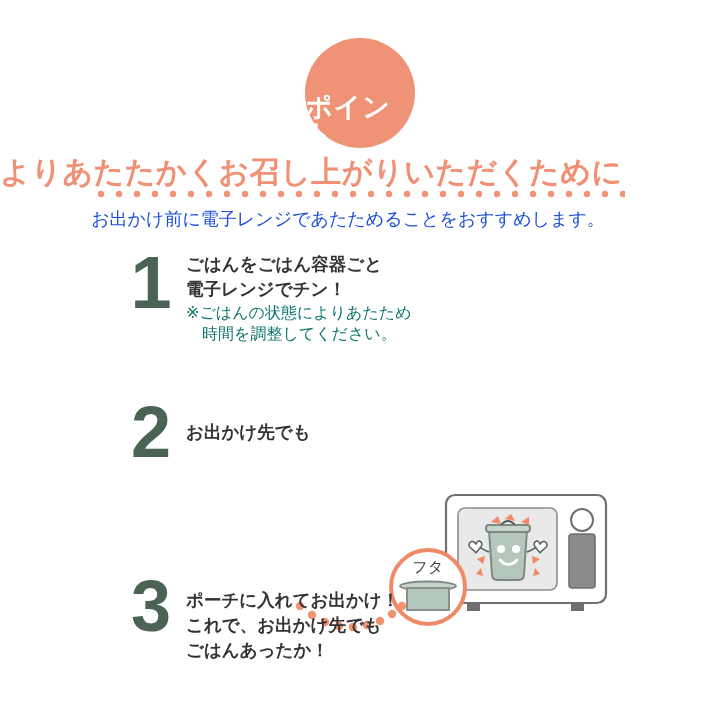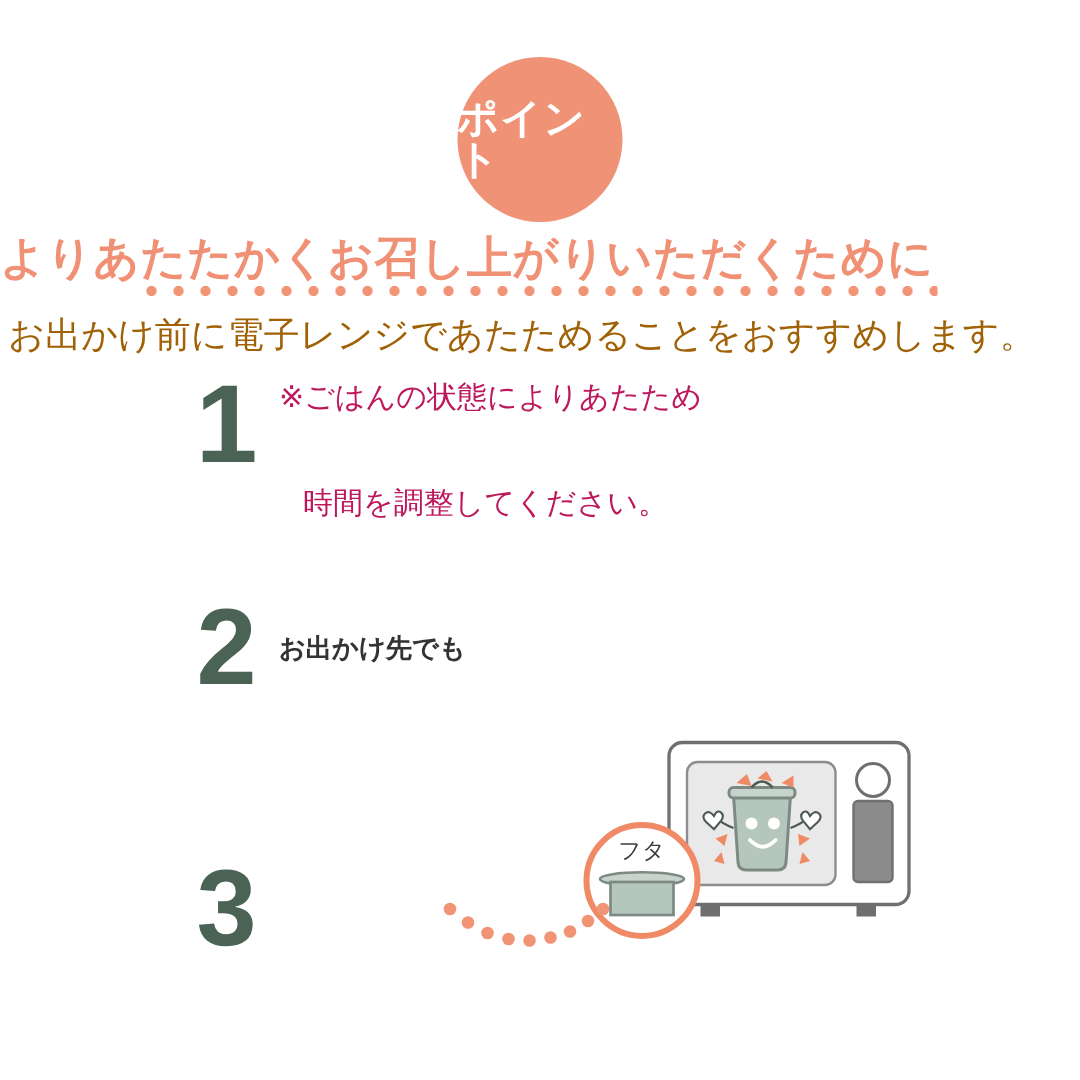--- a/index.html
+++ b/index.html
@@ -26,21 +26,21 @@
   
   .point-badge {
     position: absolute;
     left: 305px;
     top: 38px;
     width: 110px;
     height: 110px;
     border-radius: 50%;
     background: #ef9275;
     display: flex;
-    align-items: center;
+    align-items: flex-end;
     justify-content: center;
   }
   .point-badge-label {
     color: #ffffff;
     font-size: 27px;
     font-weight: bold;
     letter-spacing: 1px;
     line-height: 1;
   }
 
@@ -68,22 +68,22 @@
     background-size: 18px 8px;
     background-repeat: repeat-x;
   }
 
   .subheading {
     position: absolute;
     left: 0;
     top: 207px;
     width: 696px;
     text-align: center;
-    color: #a16207;
-    font-size: 24px;
+    color: #1d4ed8;
+    font-size: 18px;
     font-weight: normal;
     white-space: nowrap;
   }
 
   
   .step {
     position: absolute;
     left: 0;
     width: 720px;
   }
@@ -113,27 +113,27 @@
     width: 250px;
   }
   .step-line {
     color: #333333;
     font-size: 17.5px;
     font-weight: bold;
     line-height: 1.42;
     white-space: nowrap;
   }
   .step-note {
-    color: #be185d;
-    font-size: 20px;
+    color: #0f766e;
+    font-size: 16px;
     font-weight: normal;
     line-height: 1.35;
     white-space: nowrap;
   }
-  .step-note.indent { padding-left: 16px; margin-top: 44px; }
+  .step-note.indent { padding-left: 16px; }
 
   .step-2 .step-body { top: 22px; }
   .step-3 .step-body { top: 16px; }
 
   
   .illu {
     position: absolute;
   }
   .illu-1 { left: 443px; top: 244px; }
 
@@ -188,20 +188,22 @@
 
   <div class="heading">よりあたたかくお召し上がりいただくために</div>
 
   <div class="dot-divider"></div>
 
   <div class="subheading">お出かけ前に電子レンジであたためることをおすすめします。</div>
 
   <div class="step step-1">
     <div class="step-number">1</div>
     <div class="step-body">
+      <div class="step-line">ごはんをごはん容器ごと</div>
+      <div class="step-line">電子レンジでチン！</div>
       <div class="step-note">※ごはんの状態によりあたため</div>
       <div class="step-note indent">時間を調整してください。</div>
     </div>
 
     <div class="illu illu-1">
       <svg width="172" height="126" viewBox="0 0 172 126" fill="none" xmlns="http://www.w3.org/2000/svg">
 
         <rect x="3" y="3" width="160" height="108" rx="9" ry="9" fill="#ffffff" stroke="#6f6f6f" stroke-width="2.2"></rect>
 
         <rect x="15" y="16" width="99" height="82" rx="7" ry="7" fill="#e9e9e9" stroke="#8d8d8d" stroke-width="1.6"></rect>
@@ -270,16 +272,21 @@
   <div class="step step-2">
     <div class="step-number">2</div>
     <div class="step-body">
       <div class="step-line">お出かけ先でも</div>
     </div>
 
   </div>
 
   <div class="step step-3">
     <div class="step-number">3</div>
+    <div class="step-body">
+      <div class="step-line">ポーチに入れてお出かけ！</div>
+      <div class="step-line">これで、お出かけ先でも</div>
+      <div class="step-line">ごはんあったか！</div>
+    </div>
 
   </div>
 
 </div>
 
 </body></html>

